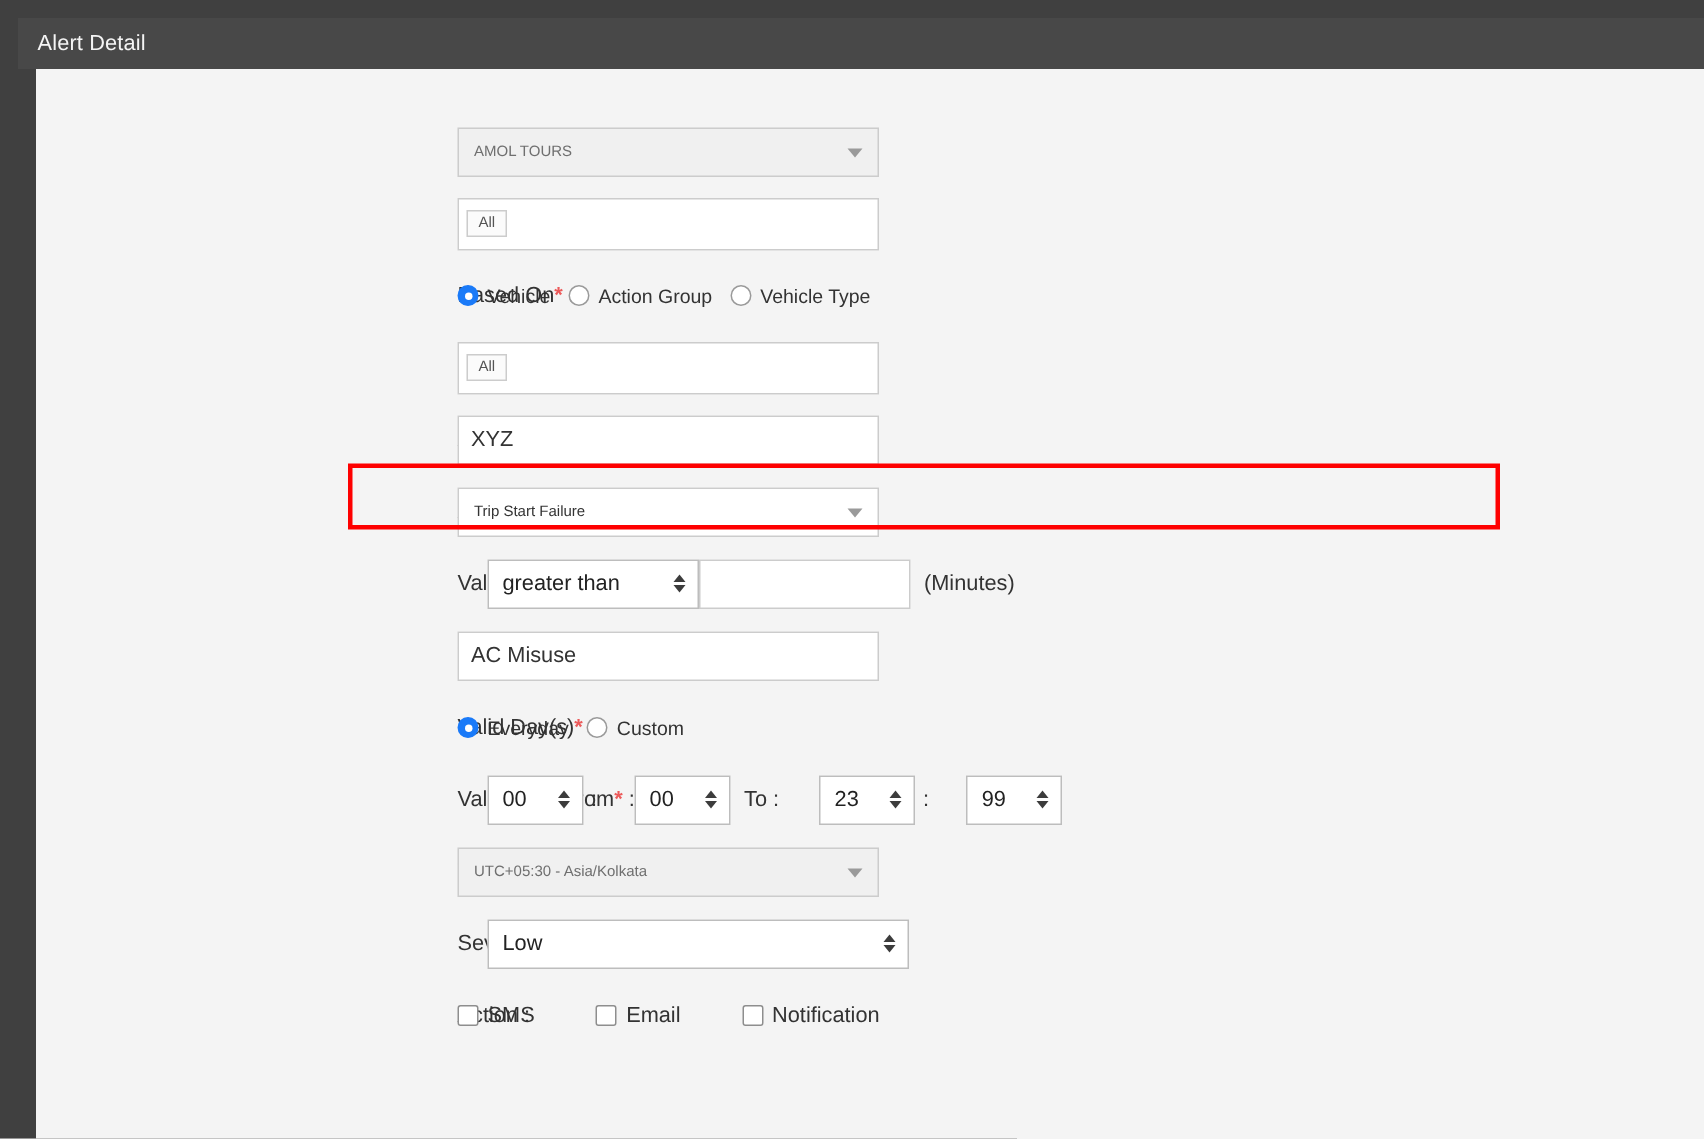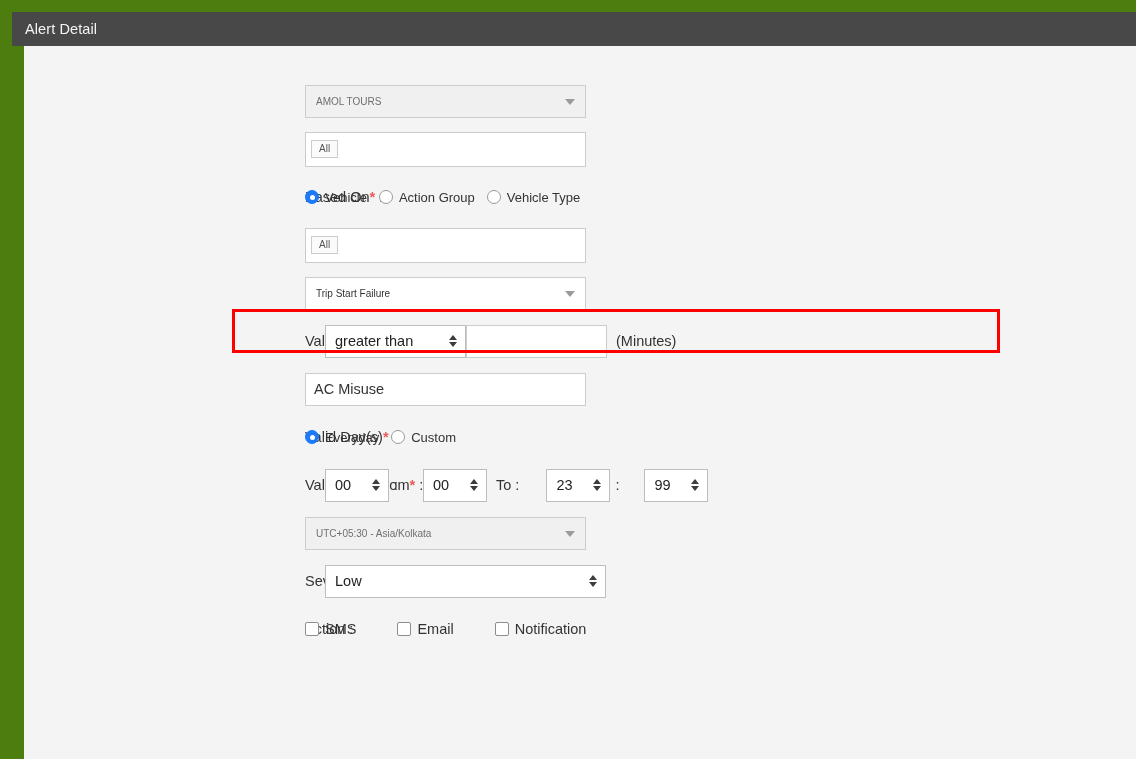--- a/index.html
+++ b/index.html
@@ -11,21 +11,21 @@
     height: 759px;
     background: #eaeaea;
     font-family: "Liberation Sans", sans-serif;
     overflow: hidden;
   }
   .app {
     position: absolute;
     left: 0; top: 0;
     width: 1136px;
     height: 759px;
-    background: #4d7c0f;
+    background: #404040;
   }
   
   .titlebar {
     position: absolute;
     left: 12px;
     top: 12px;
     width: 1124px;
     height: 34px;
     background: #484848;
     color: #f4f4f4;
@@ -284,20 +284,28 @@
 
       <div class="row">
         <div class="label"><span>Object</span><span class="req">*</span><span> :</span></div>
         <div class="field">
           <div class="chipbox">
             <span class="chip">All</span>
           </div>
         </div>
       </div>
 
+      <div class="row">
+        <div class="label"><span>Alert Name</span><span class="req">*</span><span> :</span></div>
+        <div class="field">
+          <div class="textbox">
+            <span>XYZ</span>
+          </div>
+        </div>
+      </div>
 
       <div class="row">
         <div class="label"><span>Alert Type</span><span class="req">*</span><span> :</span></div>
         <div class="field">
           <div class="ddown">
             <span>Trip Start Failure</span>
             <span class="caret"></span>
           </div>
         </div>
       </div>

